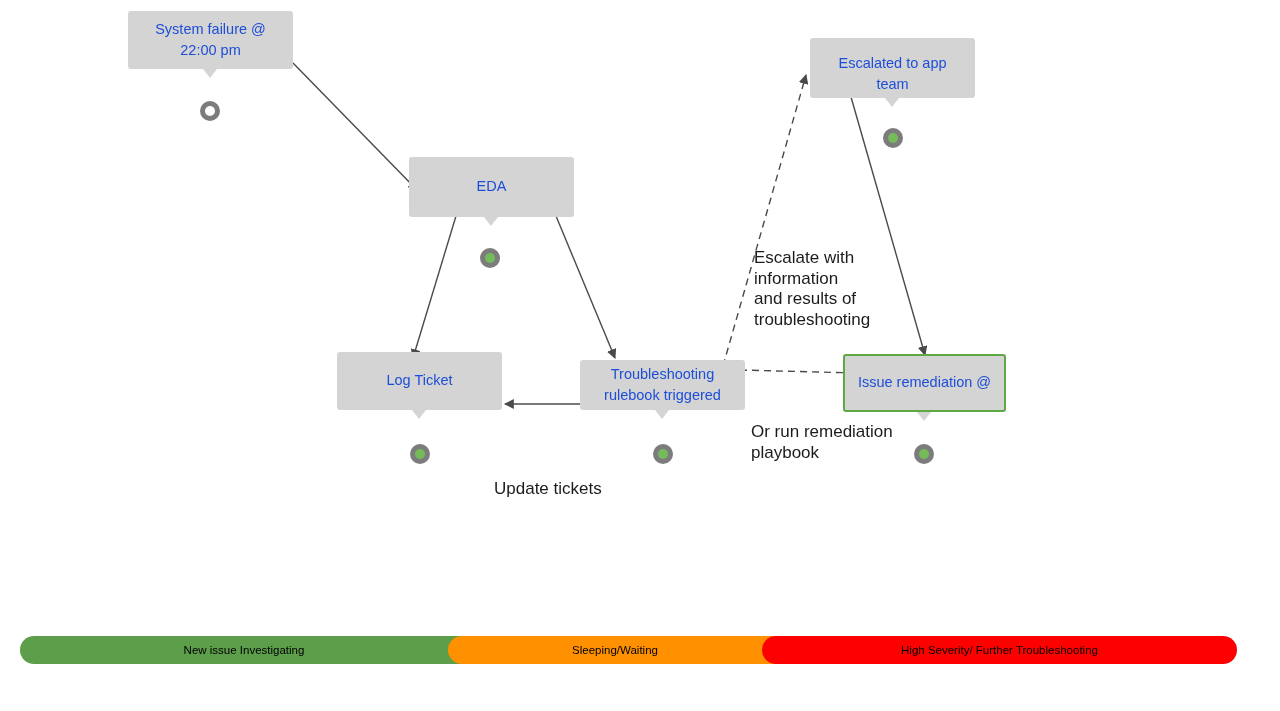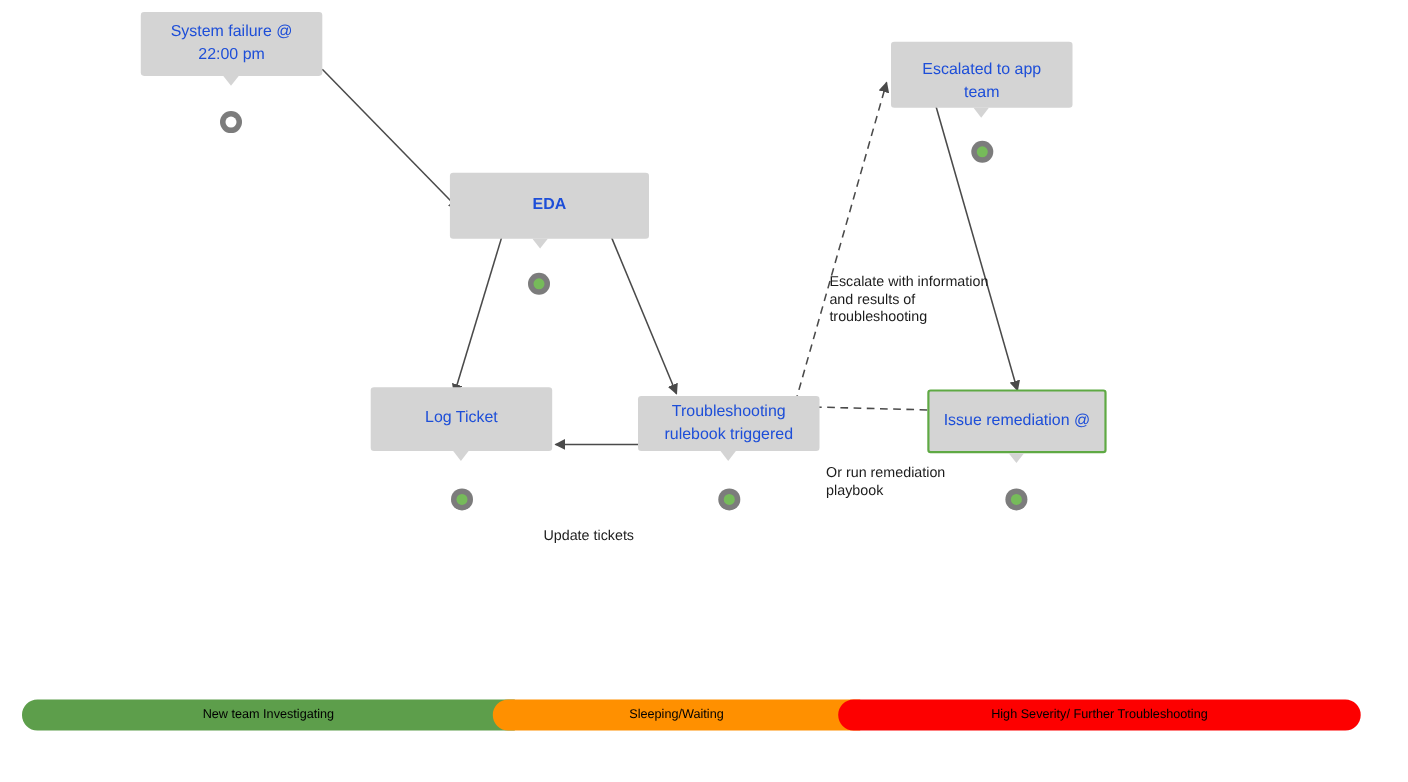--- a/index.html
+++ b/index.html
@@ -71,21 +71,21 @@
     height: 10px;
     border-radius: 50%;
     background: #76bb5a;
   }
   .status-dot.empty .core {
     background: #ffffff;
   }
   .edge-label {
     position: absolute;
     color: #1c1c1c;
-    font-size: 13px;
+    font-size: 17px;
     line-height: 1.22;
     white-space: pre-line;
   }
   
   #legend {
     position: absolute;
     left: 20px;
     top: 636px;
     width: 1217px;
     height: 28px;
@@ -152,21 +152,21 @@
 
   <div class="node" style="left:128px; top:11px; width:165px; height:58px;">
     <span style="white-space: pre-line;">System failure @
 22:00 pm</span>
   </div>
   <div class="node-tail" style="left:203px; top:69px;"></div>
   <div class="status-dot empty" style="left:200px; top:101px;">
     <span class="core"></span>
   </div>
 
-  <div class="node" style="left:409px; top:157px; width:181px; height:60px;font-weight:bold;">
+  <div class="node" style="left:409px; top:157px; width:165px; height:60px;">
     <span style="white-space: pre-line;">EDA</span>
   </div>
   <div class="node-tail" style="left:484px; top:217px;"></div>
   <div class="status-dot" style="left:480px; top:248px;">
     <span class="core"></span>
   </div>
 
   <div class="node" style="left:810px; top:38px; width:165px; height:60px;">
     <span style="white-space: pre-line; margin-top: 12px;">Escalated to app
 team</span>
@@ -205,21 +205,21 @@
 and results of
 troubleshooting</div>
 
   <div class="edge-label" style="left: 494px; top: 437px; width: 130px; white-space: pre-line; margin-top: 42px;">Update tickets</div>
 
   <div class="edge-label" style="left: 751px; top: 422px; width: 160px; white-space: pre-line;">Or run remediation
 playbook</div>
 
   <div id="legend">
     <div class="legend-seg green">
-      <span>New team Investigating</span>
+      <span>New issue Investigating</span>
     </div>
     <div class="legend-seg orange">
       <span>Sleeping/Waiting</span>
     </div>
     <div class="legend-seg red">
       <span>High Severity/ Further Troubleshooting</span>
     </div>
   </div>
 
 </div>

